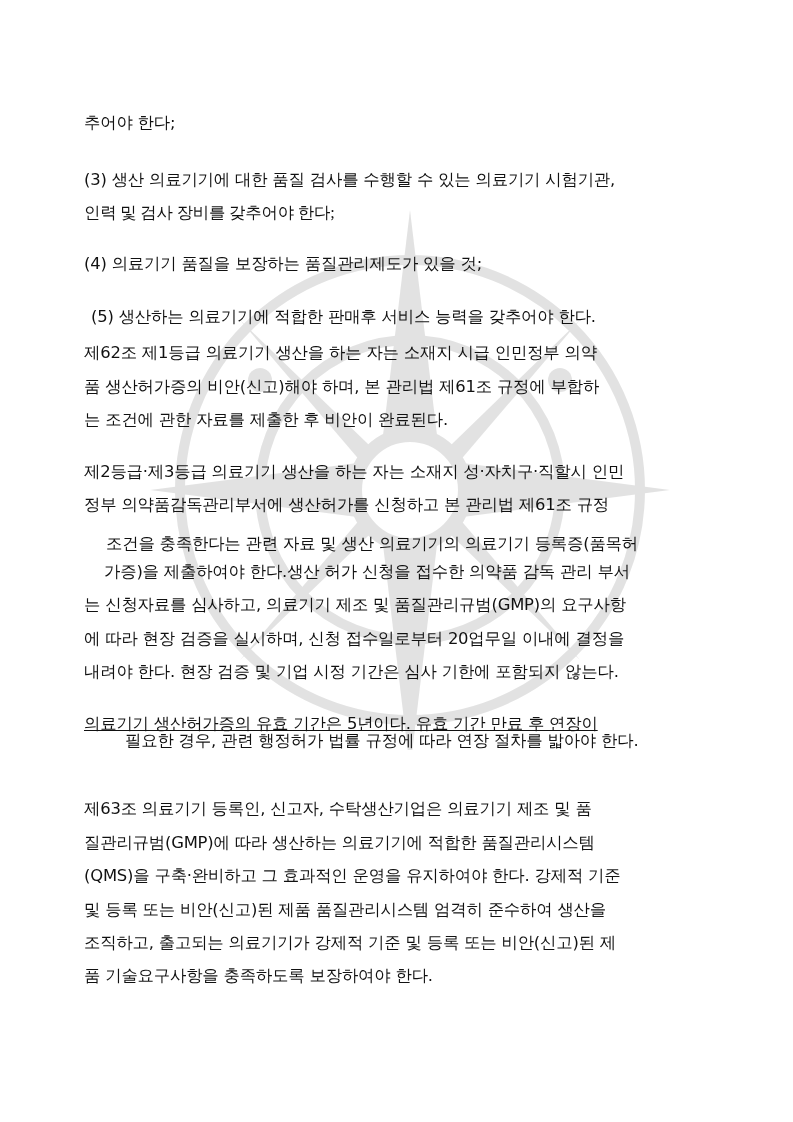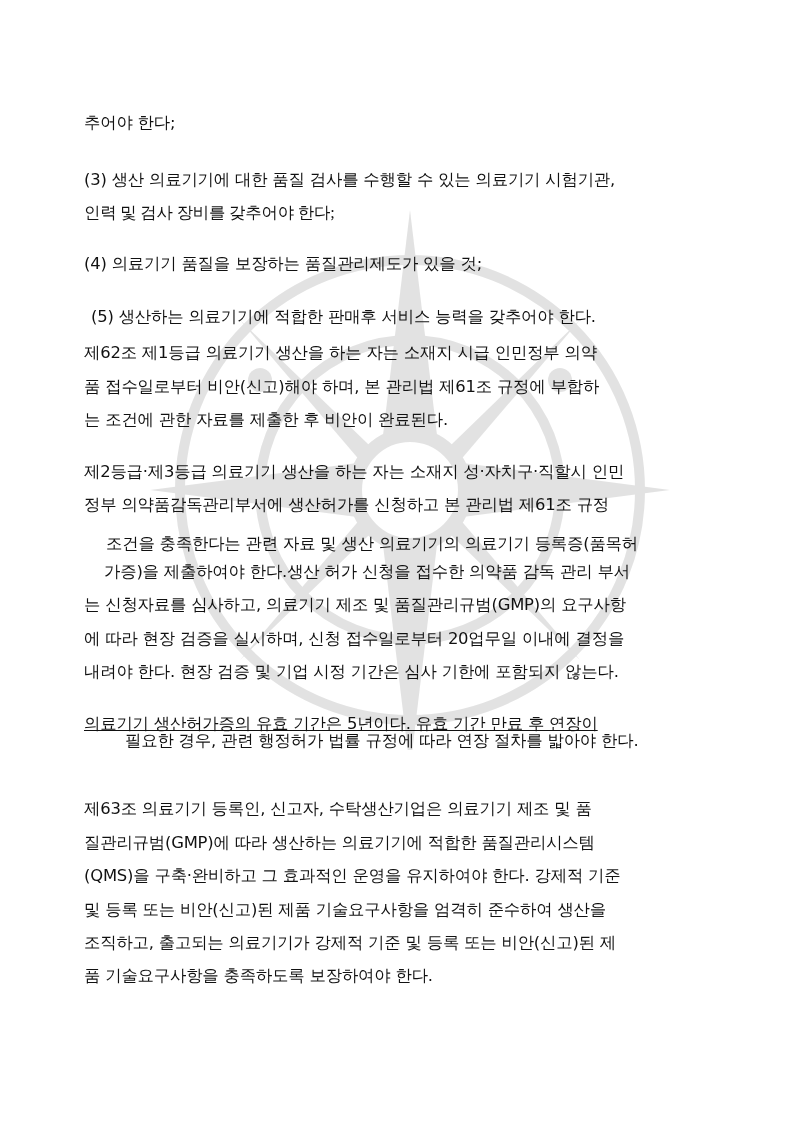--- a/index.html
+++ b/index.html
@@ -32,30 +32,30 @@
   <circle cx="410" cy="190" r="12" fill="#000"></circle>
 </svg>
 
 <div class="page" id="page">
     <div class="line" style="top: 0px;">추어야 한다;</div>
     <div class="line" style="top: 57px;"> (3) 생산 의료기기에 대한 품질 검사를 수행할 수 있는 의료기기 시험기관,</div>
     <div class="line" style="top: 90px; font-family: Liberation Serif, serif;">인력 및 검사 장비를 갖추어야 한다;</div>
     <div class="line" style="top: 141px;"> (4) 의료기기 품질을 보장하는 품질관리제도가 있을 것;</div>
     <div class="line" style="top: 194px; margin-left: 7px;"> (5) 생산하는 의료기기에 적합한 판매후 서비스 능력을 갖추어야 한다.</div>
     <div class="line" style="top: 230px;"> 제62조     제1등급 의료기기 생산을 하는 자는 소재지 시급 인민정부 의약</div>
-    <div class="line" style="top: 264px;">품 접수일로부터 비안(신고)해야 하며, 본 관리법 제61조 규정에 부합하</div>
+    <div class="line" style="top: 264px;">품 생산허가증의 비안(신고)해야 하며, 본 관리법 제61조 규정에 부합하</div>
     <div class="line" style="top: 297px;">는 조건에 관한 자료를 제출한 후 비안이 완료된다.</div>
     <div class="line" style="top: 349px;"> 제2등급·제3등급 의료기기 생산을 하는 자는 소재지 성·자치구·직할시 인민</div>
     <div class="line" style="top: 382px;">정부 의약품감독관리부서에 생산허가를 신청하고 본 관리법 제61조 규정</div>
     <div class="line" style="top: 421px; margin-left: 22px;">조건을 충족한다는 관련 자료 및 생산 의료기기의 의료기기 등록증(품목허</div>
     <div class="line" style="top: 449px; margin-left: 20px;">가증)을 제출하여야 한다.생산 허가 신청을 접수한 의약품 감독 관리 부서</div>
     <div class="line" style="top: 482px;">는 신청자료를 심사하고, 의료기기 제조 및 품질관리규범(GMP)의 요구사항</div>
     <div class="line" style="top: 516px;">에 따라 현장 검증을 실시하며, 신청 접수일로부터 20업무일 이내에 결정을</div>
     <div class="line" style="top: 549px;">내려야 한다. 현장 검증 및 기업 시정 기간은 심사 기한에 포함되지 않는다.</div>
     <div class="line" style="top: 601px; text-decoration: underline;"> 의료기기 생산허가증의 유효 기간은 5년이다. 유효 기간 만료 후 연장이</div>
     <div class="line" style="top: 618px; margin-left: 41px;">필요한 경우, 관련 행정허가 법률 규정에 따라 연장 절차를 밟아야 한다.</div>
     <div class="line" style="top: 686px;"> 제63조     의료기기 등록인, 신고자, 수탁생산기업은 의료기기 제조 및 품</div>
     <div class="line" style="top: 720px;">질관리규범(GMP)에 따라 생산하는 의료기기에 적합한 품질관리시스템</div>
     <div class="line" style="top: 753px;">(QMS)을 구축·완비하고 그 효과적인 운영을 유지하여야 한다. 강제적 기준</div>
-    <div class="line" style="top: 787px;">및 등록 또는 비안(신고)된 제품 기술요구사항을 엄격히 준수하여 생산을</div>
+    <div class="line" style="top: 787px;">및 등록 또는 비안(신고)된 제품 품질관리시스템 엄격히 준수하여 생산을</div>
     <div class="line" style="top: 820px;">조직하고, 출고되는 의료기기가 강제적 기준 및 등록 또는 비안(신고)된 제</div>
     <div class="line" style="top: 853px;">품 기술요구사항을 충족하도록 보장하여야 한다.</div>
   </div>
 
 </body></html>

